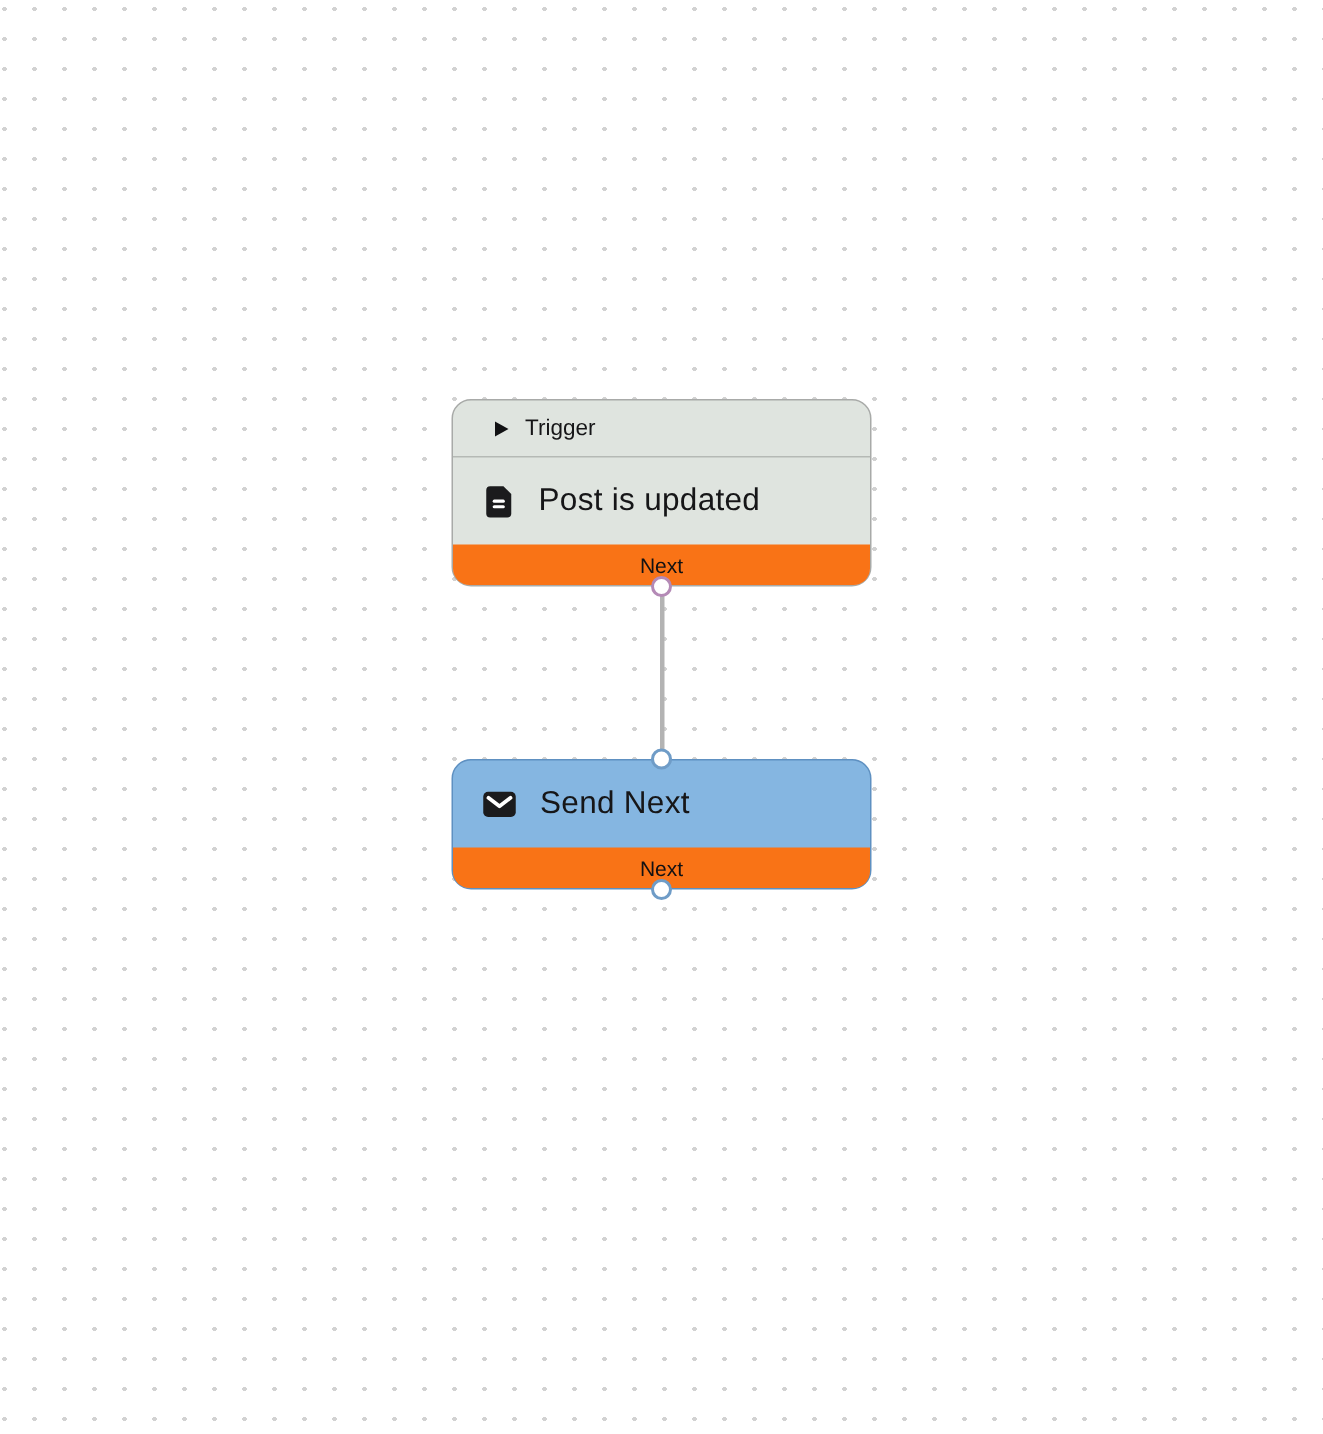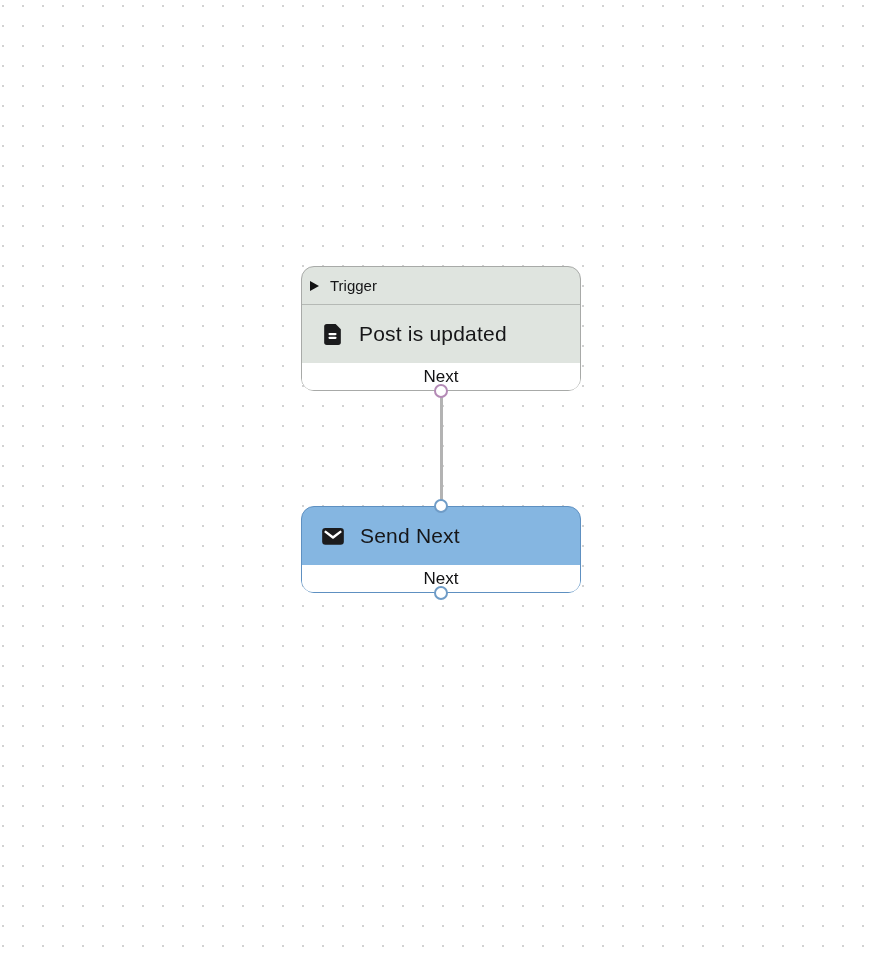--- a/index.html
+++ b/index.html
@@ -41,21 +41,21 @@
     z-index: 2;
   }
   .node-trigger { top: 266px; }
   .node-action  { top: 506px; }
 
   .node-header {
     height: 37px;
     display: flex;
     align-items: center;
     gap: 11px;
-    padding-left: 8px;
+    padding-left: 28px;
     border-bottom: 1.5px solid var(--divider, #b5b9b5);
     font-size: 15px;
     font-weight: 400;
     cursor: pointer;
   }
   .play-triangle {
     width: 0;
     height: 0;
     border-left: 9px solid #111113;
     border-top: 5.5px solid transparent;
@@ -73,26 +73,26 @@
     letter-spacing: 0.2px;
     cursor: pointer;
   }
   .node-body .icon {
     display: flex;
     align-items: center;
     flex: 0 0 auto;
   }
   .node-footer {
     height: 27px;
-    background: #ffffff;
+    background: #f97316;
     border-radius: 0 0 11px 11px;
     display: flex;
     align-items: center;
     justify-content: center;
-    font-size: 17px;
+    font-size: 14px;
     font-weight: 500;
     color: #111113;
     position: relative;
   }
 
   
   .port {
     position: absolute;
     left: 50%;
     width: 10px;

